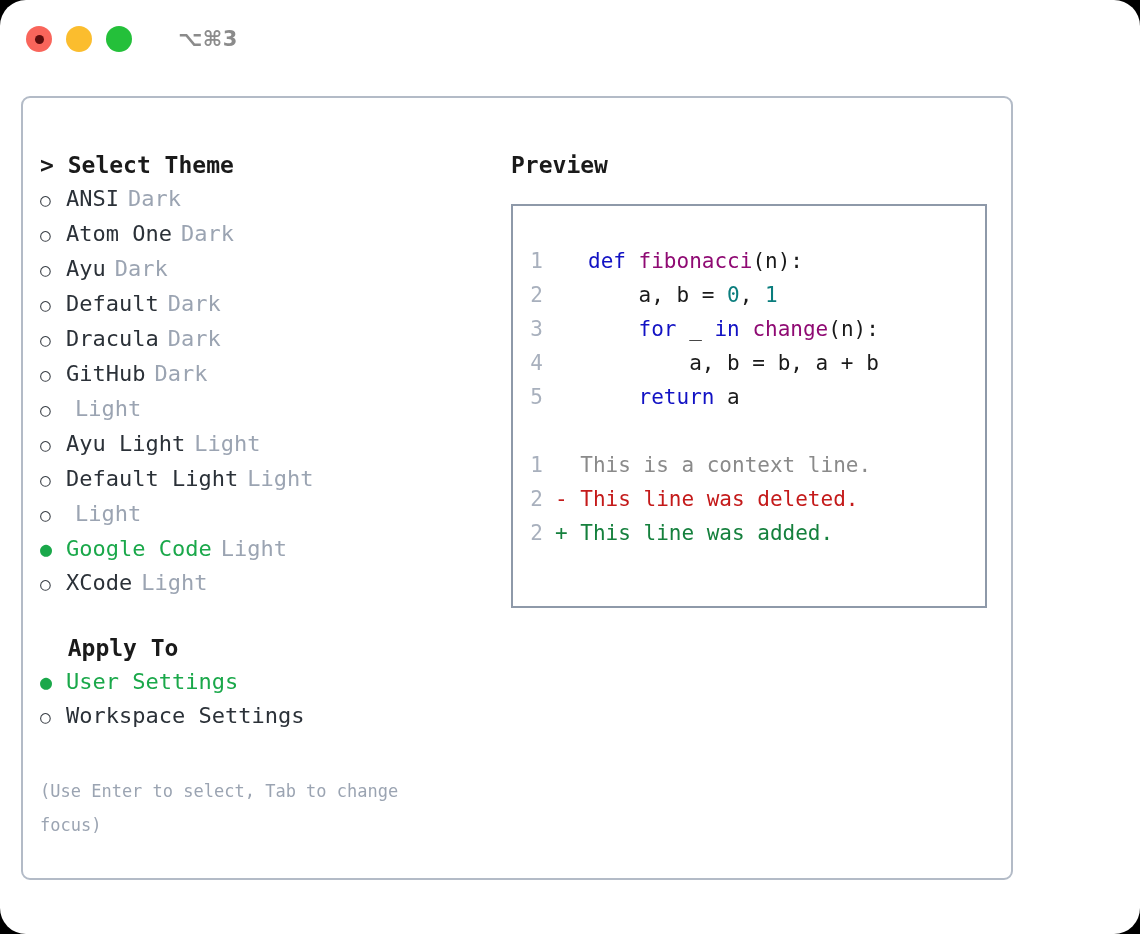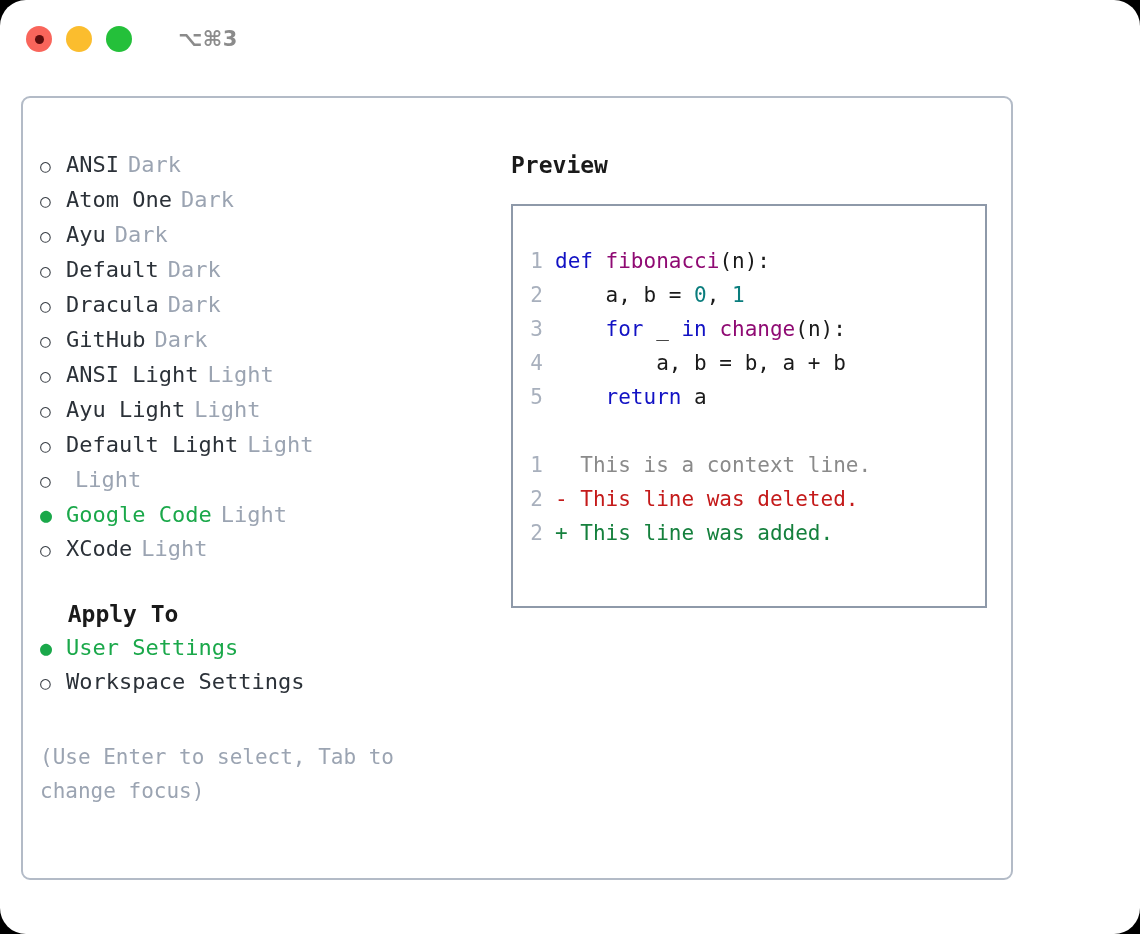--- a/index.html
+++ b/index.html
@@ -130,21 +130,21 @@
   .opt-label.sel   { color: #1aa84a; }
   .opt-tag {
     color: #9ba4b2;
     margin-left: 9px;
   }
 
   .spacer-block { height: 30px; }
 
   .hint {
     margin-top: 40px;
-    font-size: 21px;
+    font-size: 17px;
     line-height: 34px;
     color: #9ba4b2;
     width: 420px;
     white-space: pre-wrap;
   }
 
   
   .right-col {
     flex: 1;
     padding: 50px 0 0 8px;
@@ -171,21 +171,21 @@
     line-height: 34px;
     white-space: pre;
   }
   .ln {
     flex: 0 0 42px;
     text-align: right;
     color: #a8b0bd;
     padding-right: 12px;
     box-sizing: border-box;
   }
-  .code-text { color: #1a1a1a; }
+  .code-text { color: #1a1a1a; margin-left: 33px; }
 
   .tok-kw   { color: #1212c4; }
   .tok-fn   { color: #8f0a73; }
   .tok-num  { color: #0a7d7d; }
   .tok-plain{ color: #1a1a1a; }
 
   .diff-gap { height: 34px; }
   .diff-ctx { color: #8a8a8a; }
   .diff-del { color: #c41a1a; }
   .diff-add { color: #15803d; }
@@ -204,29 +204,30 @@
       <div class="light light-green"></div>
     </div>
     <div class="shortcut">⌥⌘3</div>
   </div>
 
   <div class="frame">
     <div class="frame-inner">
 
       <div class="left-col">
 
+        <div class="section-header">&gt; Select Theme</div>
 
         <div id="theme-list">
             <div class="opt-row"><span class="opt-marker">○</span><span class="opt-label">ANSI</span><span class="opt-tag">Dark</span></div>
             <div class="opt-row"><span class="opt-marker">○</span><span class="opt-label">Atom One</span><span class="opt-tag">Dark</span></div>
             <div class="opt-row"><span class="opt-marker">○</span><span class="opt-label">Ayu</span><span class="opt-tag">Dark</span></div>
             <div class="opt-row"><span class="opt-marker">○</span><span class="opt-label">Default</span><span class="opt-tag">Dark</span></div>
             <div class="opt-row"><span class="opt-marker">○</span><span class="opt-label">Dracula</span><span class="opt-tag">Dark</span></div>
             <div class="opt-row"><span class="opt-marker">○</span><span class="opt-label">GitHub</span><span class="opt-tag">Dark</span></div>
-            <div class="opt-row"><span class="opt-marker">○</span><span class="opt-label">ANSI Light</span><span class="opt-tag">Light</span></div>
+            <div class="opt-row"><span class="opt-marker">○</span><span class="opt-tag">Light</span></div>
             <div class="opt-row"><span class="opt-marker">○</span><span class="opt-label">Ayu Light</span><span class="opt-tag">Light</span></div>
             <div class="opt-row"><span class="opt-marker">○</span><span class="opt-label">Default Light</span><span class="opt-tag">Light</span></div>
             <div class="opt-row"><span class="opt-marker">○</span><span class="opt-tag">Light</span></div>
             <div class="opt-row"><span class="opt-marker sel">●</span><span class="opt-label sel">Google Code</span><span class="opt-tag">Light</span></div>
             <div class="opt-row"><span class="opt-marker">○</span><span class="opt-label">XCode</span><span class="opt-tag">Light</span></div>
           </div>
 
         <div class="spacer-block"></div>
 
         <div class="section-header unfocused">  Apply To</div>

